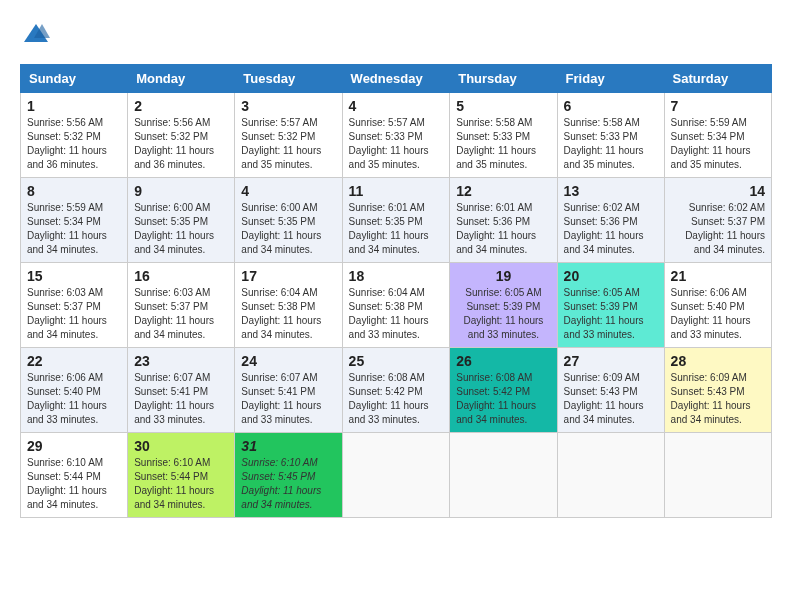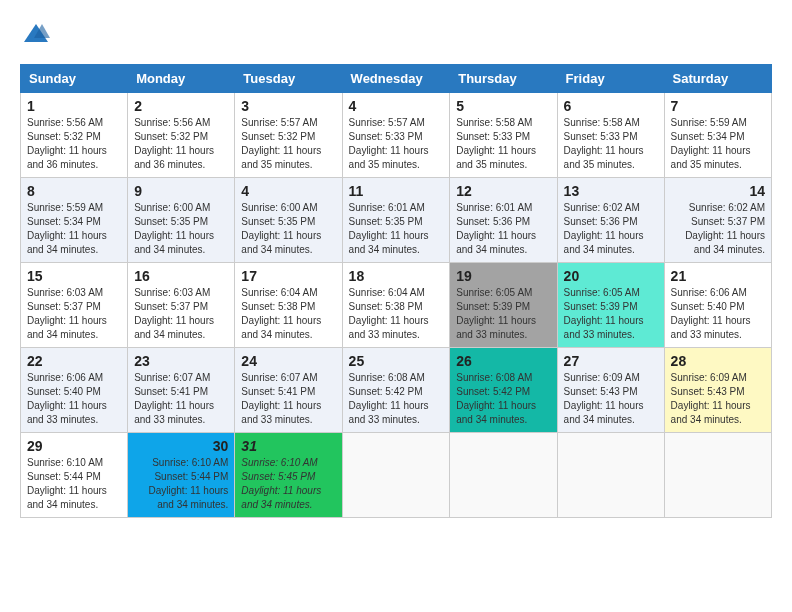--- a/index.html
+++ b/index.html
@@ -267,21 +267,21 @@
           </div>
         </td>
         <td style="background: rgb(255, 255, 255);">
           <span class="day-number">18</span>
           <div class="day-info">
             Sunrise: 6:04 AM<br>
             Sunset: 5:38 PM<br>
             Daylight: 11 hours and 33 minutes.
           </div>
         </td>
-        <td style="background: #a3a3a3;">
+        <td style="background: #c4b5fd; text-align: center;">
           <span class="day-number">19</span>
           <div class="day-info">
             Sunrise: 6:05 AM<br>
             Sunset: 5:39 PM<br>
             Daylight: 11 hours and 33 minutes.
           </div>
         </td>
         <td style="background: #5eead4;">
           <span class="day-number">20</span>
           <div class="day-info">
@@ -359,21 +359,21 @@
       </tr>
       <tr>
         <td style="background: rgb(255, 255, 255);">
           <span class="day-number">29</span>
           <div class="day-info">
             Sunrise: 6:10 AM<br>
             Sunset: 5:44 PM<br>
             Daylight: 11 hours and 34 minutes.
           </div>
         </td>
-        <td style="background: #0ea5e9; text-align: right;">
+        <td style="background: #bef264;">
           <span class="day-number">30</span>
           <div class="day-info">
             Sunrise: 6:10 AM<br>
             Sunset: 5:44 PM<br>
             Daylight: 11 hours and 34 minutes.
           </div>
         </td>
         <td style="background: #22c55e; font-style: italic;">
           <span class="day-number">31</span>
           <div class="day-info">

